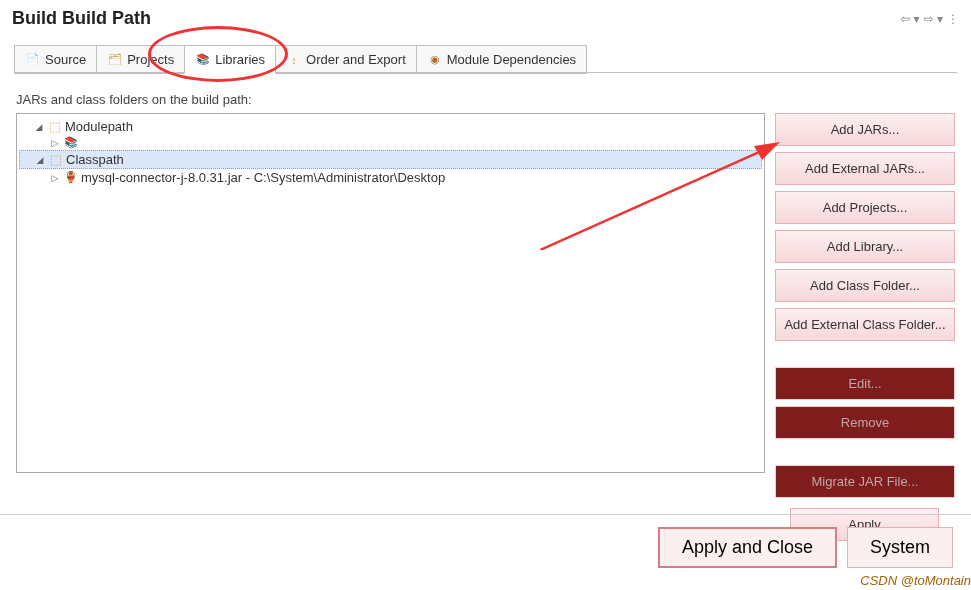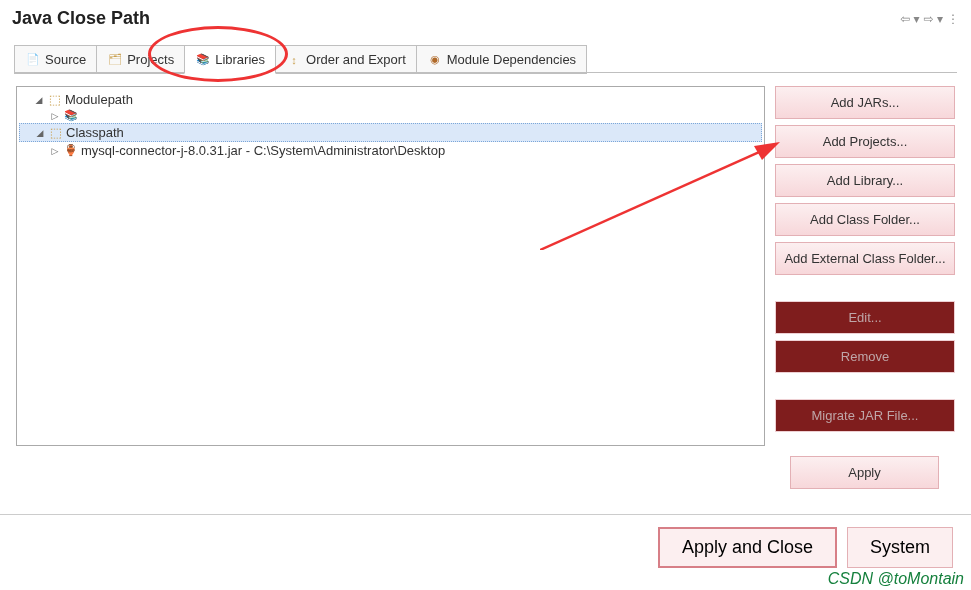--- a/index.html
+++ b/index.html
@@ -144,23 +144,23 @@
     padding: 8px 22px;
     cursor: pointer;
     font-size: 18px;
   }
   .fbtn.emph {
     border: 2px solid #d77f87;
   }
   .watermark {
     position: absolute;
     bottom: 2px;
-    right: 7px;
-    color: #15803d;
-    font-size: 16px;
+    right: 0;
+    color: #a16207;
+    font-size: 13px;
     font-style: italic;
   }
   .ellipse {
     position: absolute;
     top: 26px;
     left: 148px;
     width: 140px;
     height: 56px;
     border: 3px solid #e33;
     border-radius: 50%;
@@ -184,21 +184,21 @@
   .tab-src { color:#3a6fb7; }
   .tab-prj { color:#c9a050; }
   .tab-lib { color:#c9a050; }
   .tab-ord { color:#c9a050; }
   .tab-mod { color:#b06a2a; }
 </style>
 </head>
 <body>
 
 <div class="header">
-  <div class="title">Java Close Path</div>
+  <div class="title">Build Build Path</div>
   <div class="header-icons">
     <span>⇦ ▾</span>
     <span>⇨ ▾</span>
     <span>⋮</span>
   </div>
 </div>
 
 <div class="ellipse"></div>
 
 <div class="tabs">
@@ -219,20 +219,21 @@
     <span>Order and Export</span>
   </div>
   <div class="tab">
     <span class="ic ic-tab tab-mod">◉</span>
     <span>Module Dependencies</span>
   </div>
 </div>
 <div class="tab-bar-line"></div>
 
 <div class="content">
+  <div class="desc">JARs and class folders on the build path:</div>
   <div class="main-row">
     <div class="tree">
       <div class="tree-row indent1">
         <span class="expand">◢</span>
         <span class="ic ic-pkg">⬚</span>
         <span>Modulepath</span>
       </div>
       <div class="tree-row indent2">
         <span class="expand">▷</span>
         <span class="ic ic-lib">📚</span>
@@ -243,20 +244,21 @@
         <span>Classpath</span>
       </div>
       <div class="tree-row indent2">
         <span class="expand">▷</span>
         <span class="ic ic-jar">🏺</span>
         <span>mysql-connector-j-8.0.31.jar - C:\System\Administrator\Desktop</span>
       </div>
     </div>
     <div class="btn-col">
       <button class="rbtn">Add JARs...</button>
+      <button class="rbtn">Add External JARs...</button>
       <button class="rbtn">Add Projects...</button>
       <button class="rbtn">Add Library...</button>
       <button class="rbtn">Add Class Folder...</button>
       <button class="rbtn">Add External Class Folder...</button>
       <div class="spacer"></div>
       <button class="rbtn disabled">Edit...</button>
       <button class="rbtn disabled">Remove</button>
       <div class="spacer"></div>
       <button class="rbtn disabled">Migrate JAR File...</button>
     </div>

